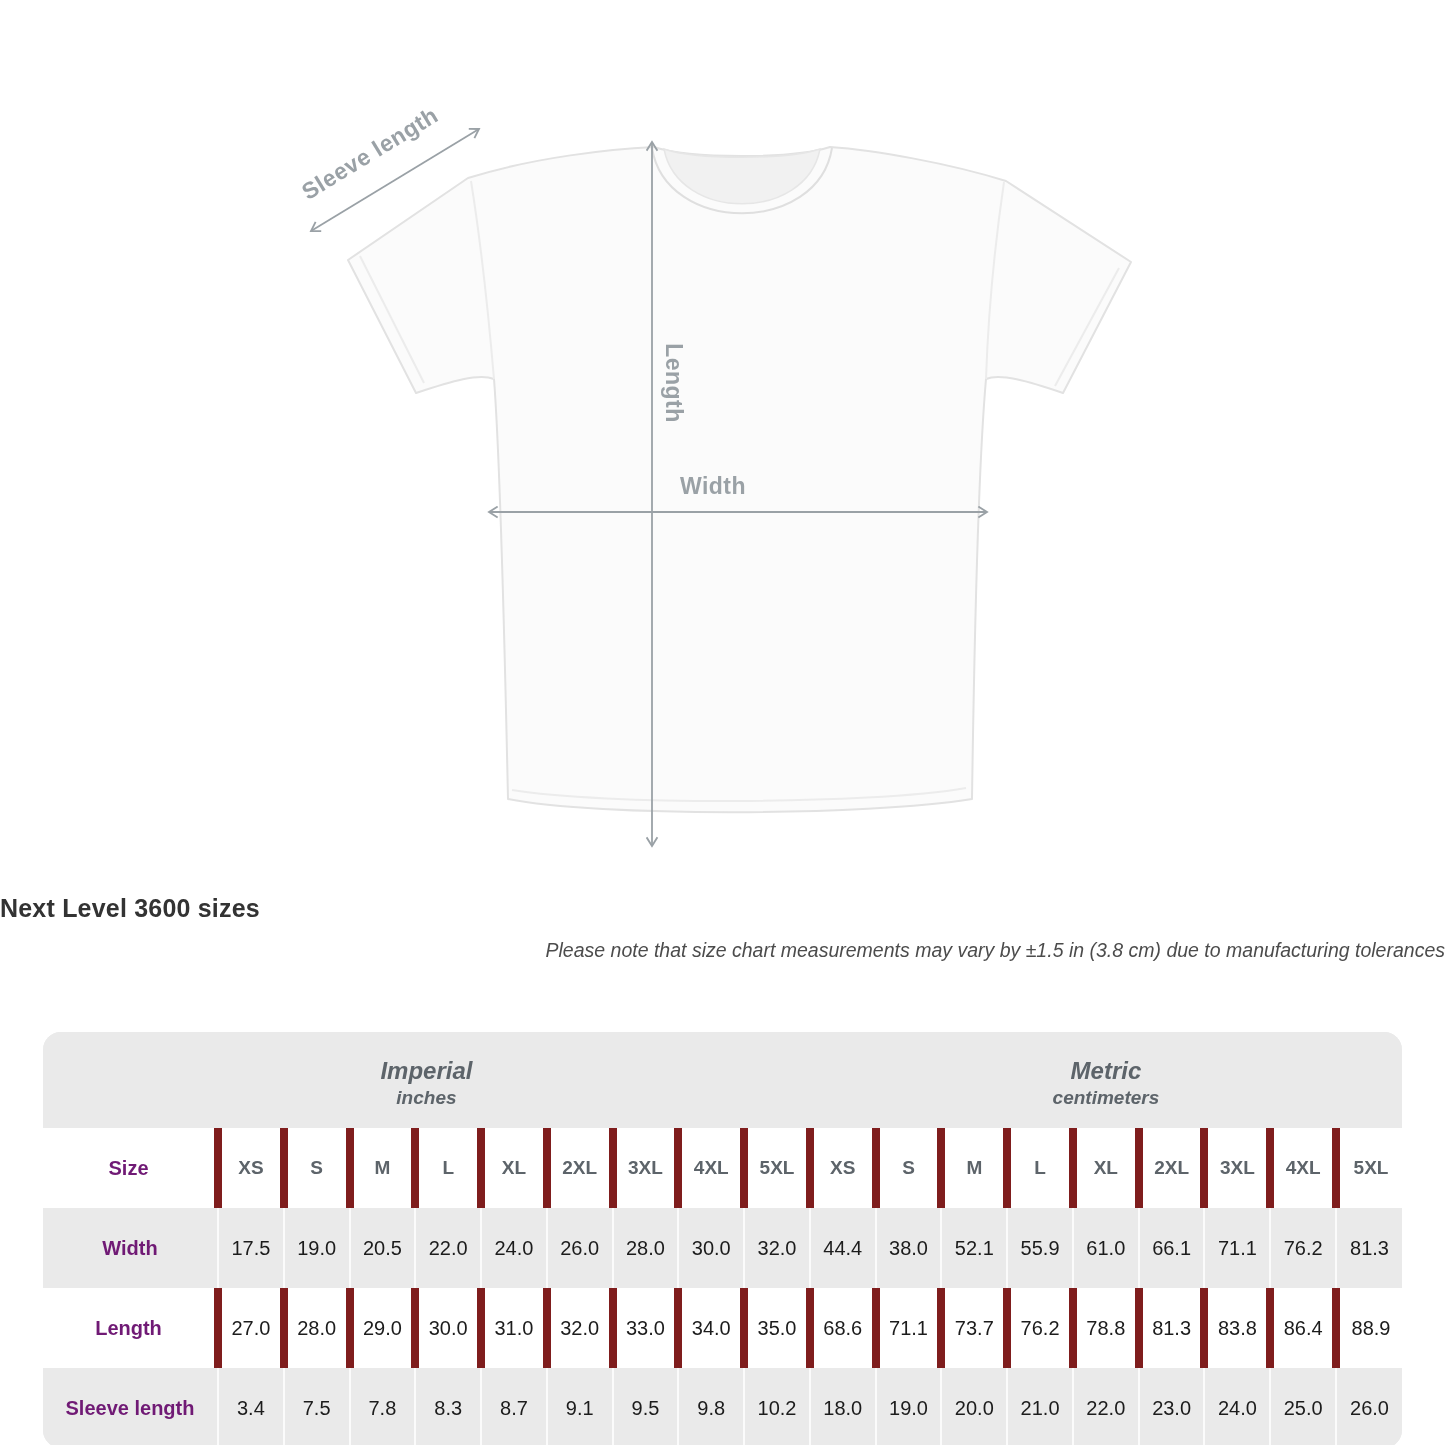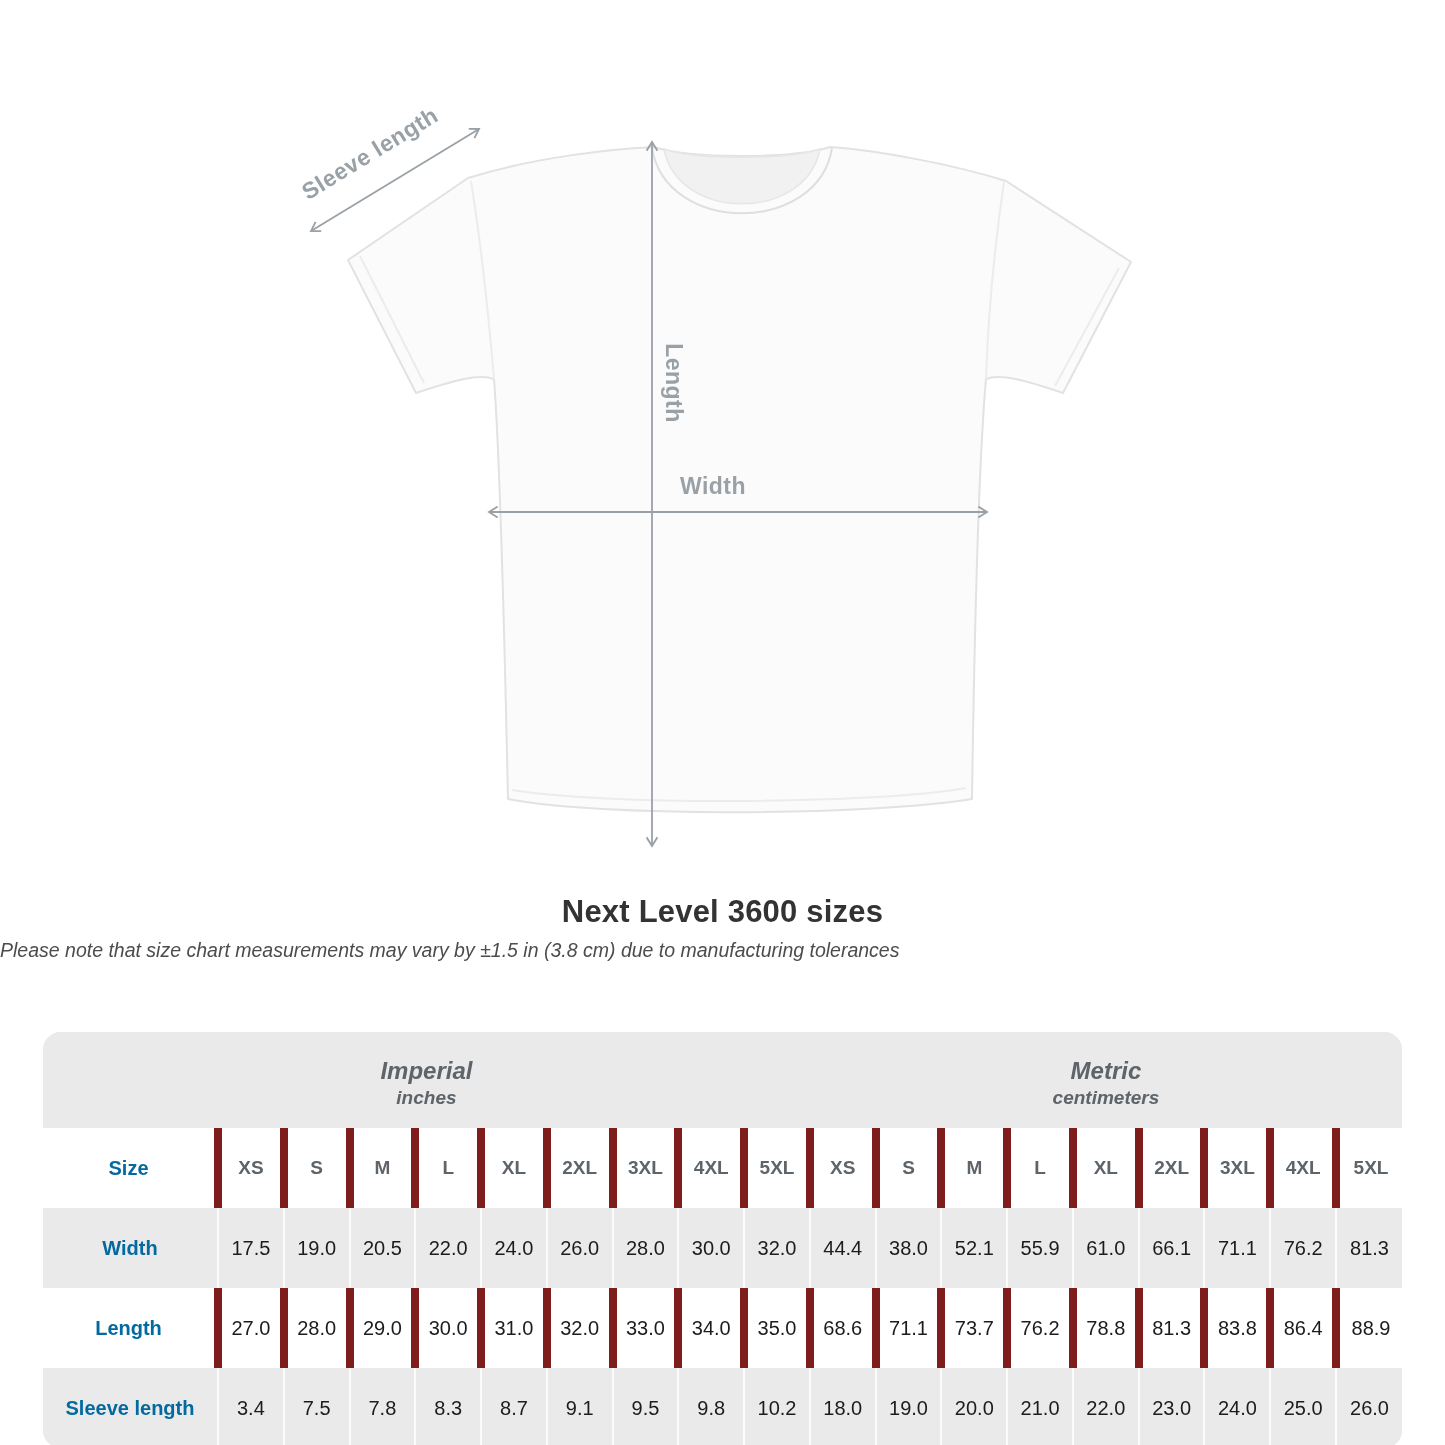--- a/index.html
+++ b/index.html
@@ -13,41 +13,41 @@
   
   svg.diagram{position:absolute;top:0;left:0;display:block}
   .shirt{fill:#fbfbfb;stroke:#e2e2e2;stroke-width:2;stroke-linejoin:round}
   .shirt-detail{fill:none;stroke:#ececec;stroke-width:2}
   .collar-seam{fill:none;stroke:#dfdfdf;stroke-width:2}
   .collar-inner{fill:#f1f1f1;stroke:#e6e6e6;stroke-width:1.5}
   .dimline{stroke:#9aa1a6;stroke-width:1.8;fill:none}
   .dimlabel{font-family:"Liberation Sans",sans-serif;font-weight:bold;font-size:23px;fill:#9aa1a6;letter-spacing:.5px}
 
   
-  .title{position:absolute;top:894px;left:0;width:100%;text-align:center;margin:0;
-         font-size:31px;font-weight:bold;color:#333333;letter-spacing:.2px}
-  .subtitle{position:absolute;top:939px;left:0;width:100%;text-align:left;margin:0;
+  .title{position:absolute;top:894px;left:0;width:100%;text-align:left;margin:0;
+         font-size:25px;font-weight:bold;color:#333333;letter-spacing:.2px}
+  .subtitle{position:absolute;top:939px;left:0;width:100%;text-align:right;margin:0;
             font-size:19.5px;font-style:italic;color:#4c4c4c}
 
   
   .table-wrap{position:absolute;top:1032px;left:43px;width:1359px;border-radius:18px;overflow:hidden;background:#eaeaea}
   table.sizechart{width:100%;border-collapse:collapse;table-layout:fixed}
   table.sizechart th,table.sizechart td{padding:0;text-align:center;vertical-align:middle;font-family:"Liberation Sans",sans-serif}
 
   tr.band th{background:#eaeaea;height:96px}
   .unit-label{font-size:24px;font-weight:bold;font-style:italic;color:#5d646a;line-height:1.25;padding-top:6px}
   .unit-sub{font-size:19px;font-style:italic;color:#5d646a;line-height:1.3}
 
   tr.row-white th,tr.row-white td{background:#ffffff;height:80px}
   tr.row-gray th,tr.row-gray td{background:#eaeaea;height:80px}
   tr.row-white .sep{border-left:8px solid #7f1d1d}
   tr.row-gray .sep{border-left:2px solid #fbfbfb}
 
   .size-head{font-size:19px;font-weight:bold;color:#5d646a}
-  .row-label{font-size:20px;font-weight:bold;color:#0369a1}
+  .row-label{font-size:20px;font-weight:bold;color:#701a75}
   .value{font-size:20px;font-weight:normal;color:#1c1c1c}
   col.col-label{width:175px}
 </style>
 </head>
 <body>
 
 <div class="page">
 
   <svg class="diagram" width="1445" height="880" viewBox="0 0 1445 880">
     <defs>

